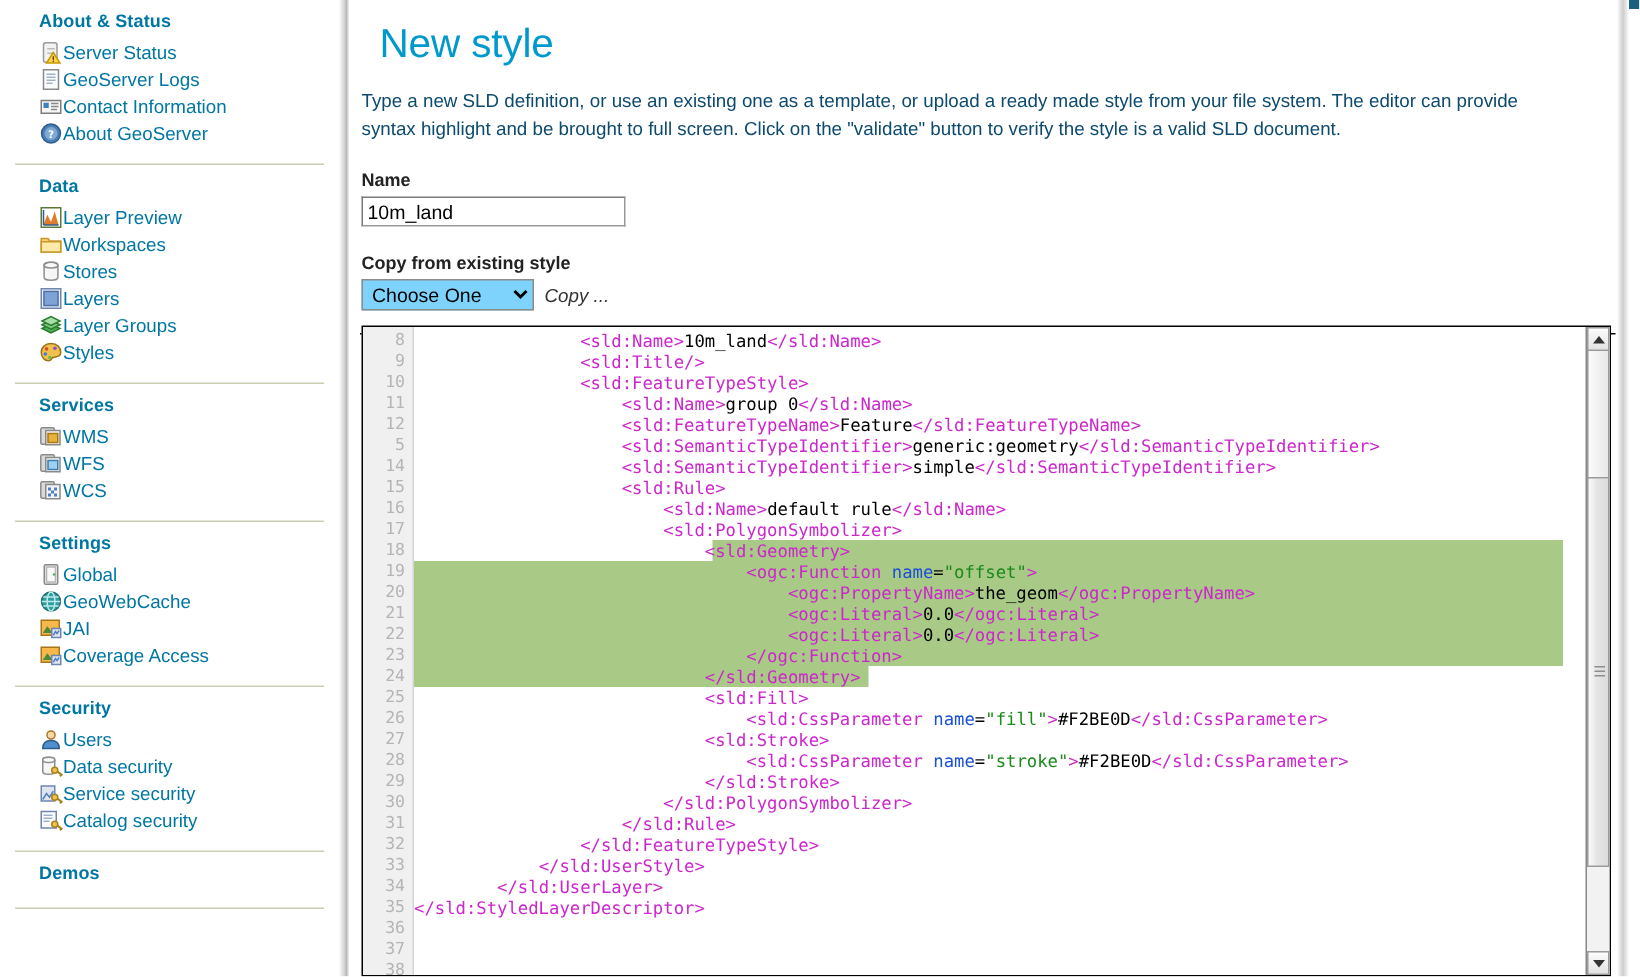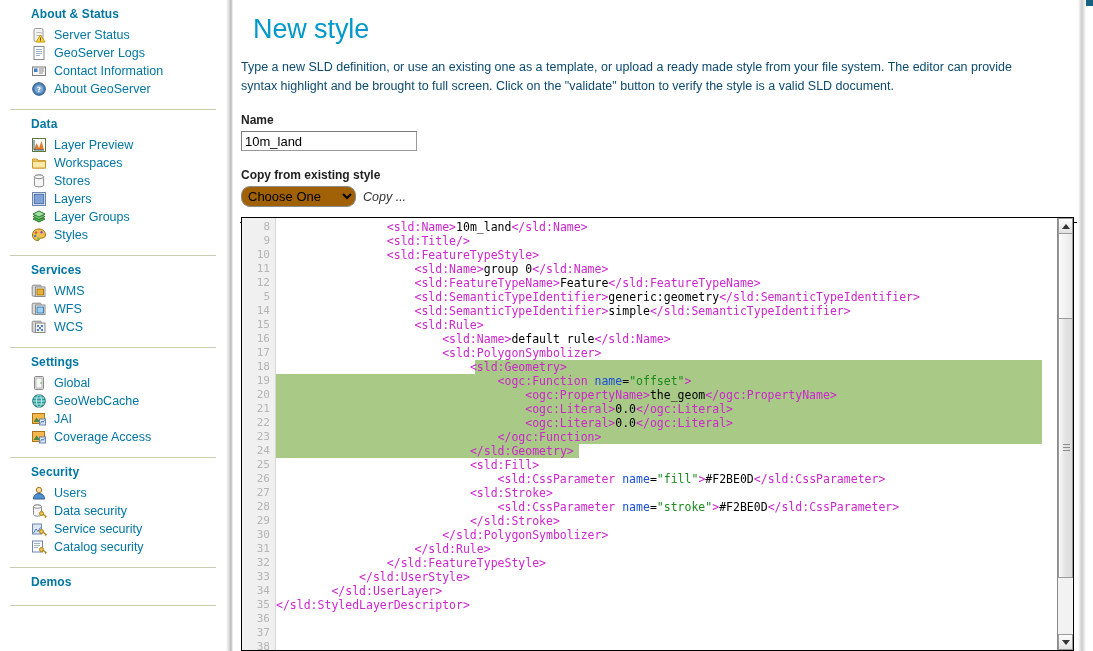--- a/index.html
+++ b/index.html
@@ -13,31 +13,31 @@
   #page { position: relative; width: 1093px; height: 651px; background:#fff; overflow:hidden; }
 
   
   #sidebar {
     position: absolute; left: 0; top: 0; width: 226px; height: 651px;
     background: #ffffff; padding: 0;
   }
   .side-sep {
     height: 1px; background: #c9cdb4; margin: 7px 10px 0 10px;
   }
-  .side-group { padding: 0 0 4px 12px; }
+  .side-group { padding: 0 0 4px 7px; }
   .side-title {
     font-size: 12px; font-weight: bold; color: #0076a3;
     padding: 7px 0 5px 19px; letter-spacing: .1px;
   }
   .side-item {
     display: flex; align-items: center; height: 18px;
     padding-left: 19px; margin-bottom: 0px; cursor: pointer;
   }
   .side-item .lbl {
-    font-size: 12.5px; color: #0076a3; margin-left: 7px;
+    font-size: 12.5px; color: #0076a3; 
     white-space: nowrap;
   }
   .ico { width: 16px; height: 16px; flex: 0 0 16px; display:block; }
 
   
   #edge-shadow {
     position: absolute; left: 226px; top: 0; width: 7px; height: 651px;
     background: linear-gradient(to right, #ffffff 0%, #d8d8d8 45%, #b9b9b9 72%, #ffffff 100%);
   }
   #right-shadow {
@@ -74,22 +74,22 @@
   #name-input {
     width: 176px; height: 20px; font-size: 13px;
     font-family: "Liberation Sans", sans-serif;
     border: 1px solid #999; border-top-color:#7b7b7b; border-left-color:#7b7b7b;
     padding: 1px 3px; color: #000; background: #fff; border-radius: 0;
   }
   .copy-row { display: flex; align-items: center; gap: 7px; margin-top: 3px; }
   #copy-select {
     width: 115px; height: 21px; font-size: 13px;
     font-family: "Liberation Sans", sans-serif;
-    border: 1px solid #8c8c8c; background: #a16207; color:#000;
-    border-radius: 9px; padding-left: 2px;
+    border: 1px solid #8c8c8c; background: #7dd3fc; color:#000;
+    border-radius: 0; padding-left: 2px;
   }
   #copy-link {
     font-size: 12.5px; font-style: italic; color: #333; cursor: pointer;
   }
   #hrule {
     border: 0; border-top: 1px solid #000; margin: 15px 0 0 0;
     width: 837px; margin-left: -1px;
   }
 
   

